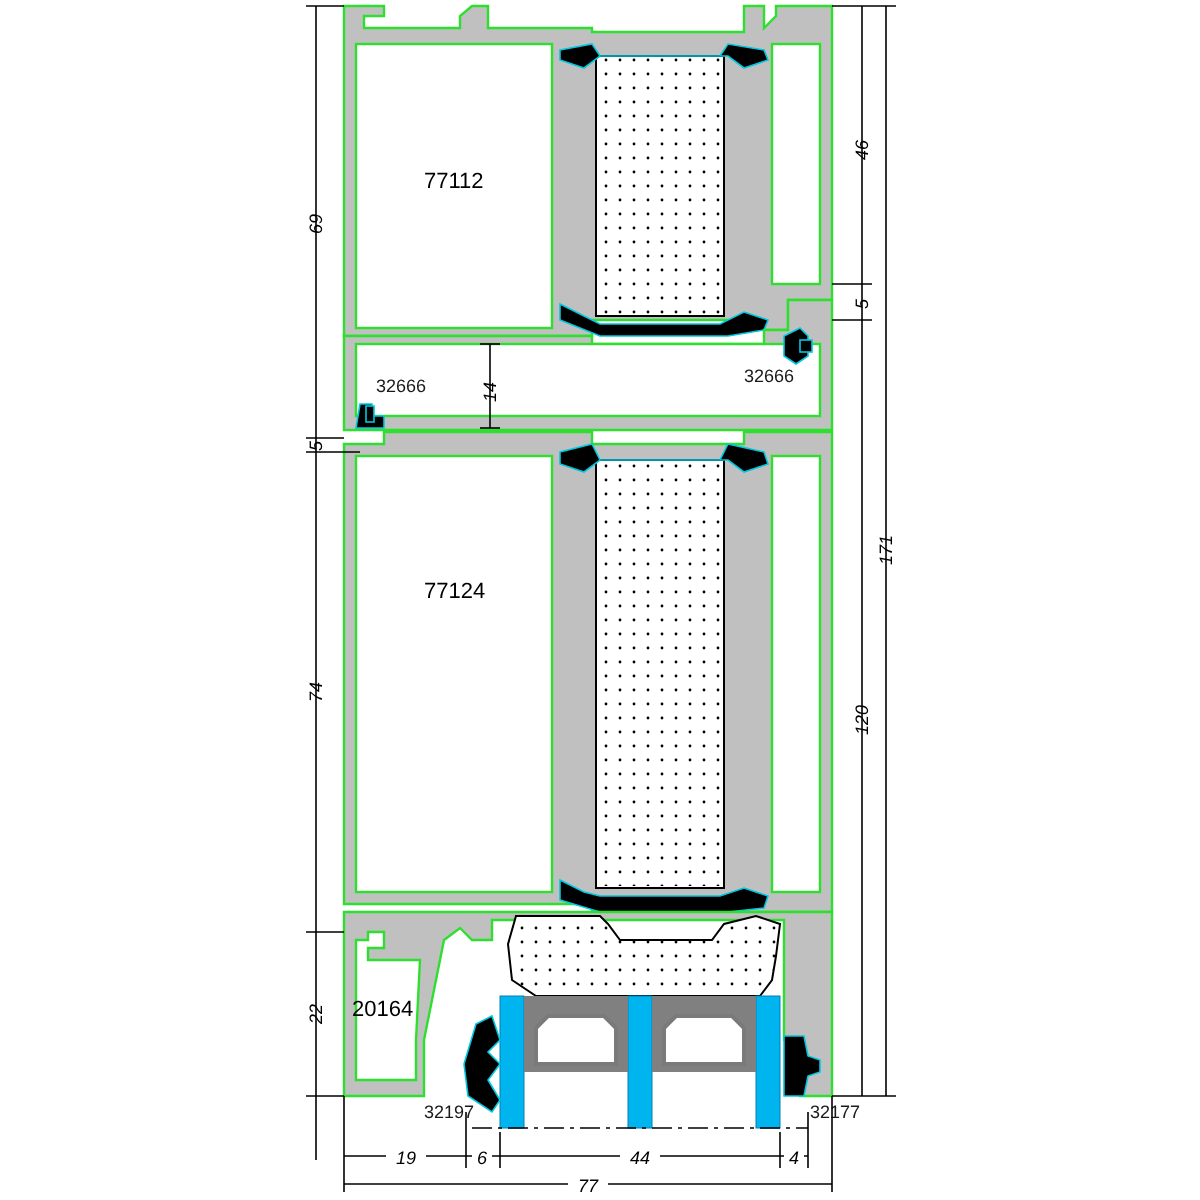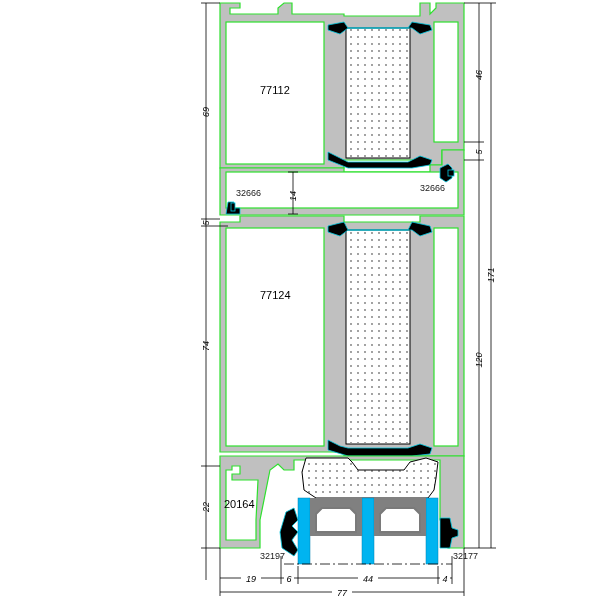--- a/index.html
+++ b/index.html
@@ -1,17 +1,17 @@
 <!DOCTYPE html>
 <html><head>
 <meta charset="utf-8">
 <style>
   html, body { margin: 0; padding: 0; background: #ffffff; }
   body { width: 600px; height: 600px; overflow: hidden; font-family: "Liberation Sans", sans-serif; }
-  #canvas { position: absolute; left: 12px; top: 0; width: 528px; height: 600px; padding-left: 36px; }
+  #canvas { position: absolute; left: 0; top: 0; width: 528px; height: 600px; }
   svg text { font-family: "Liberation Sans", sans-serif; }
   .lbl { font-size: 11px; fill: #000; }
   .lbl-sm { font-size: 9px; fill: #1a1a1a; }
   .dim { font-size: 9px; font-style: italic; fill: #000; }
   .alu { fill: #c0c0c0; stroke: #2ee02e; stroke-width: 1.2; }
   .cavity { fill: #ffffff; stroke: #2ee02e; stroke-width: 1.2; }
   .dimline { stroke: #000; stroke-width: 0.8; fill: none; }
   .gasket { fill: #000; stroke: #00c8e0; stroke-width: 0.8; }
   .insul { fill: #ffffff; stroke: #000; stroke-width: 1; }
   .glass-blue { fill: #00b4f0; stroke: #0080b0; stroke-width: 0.5; }

